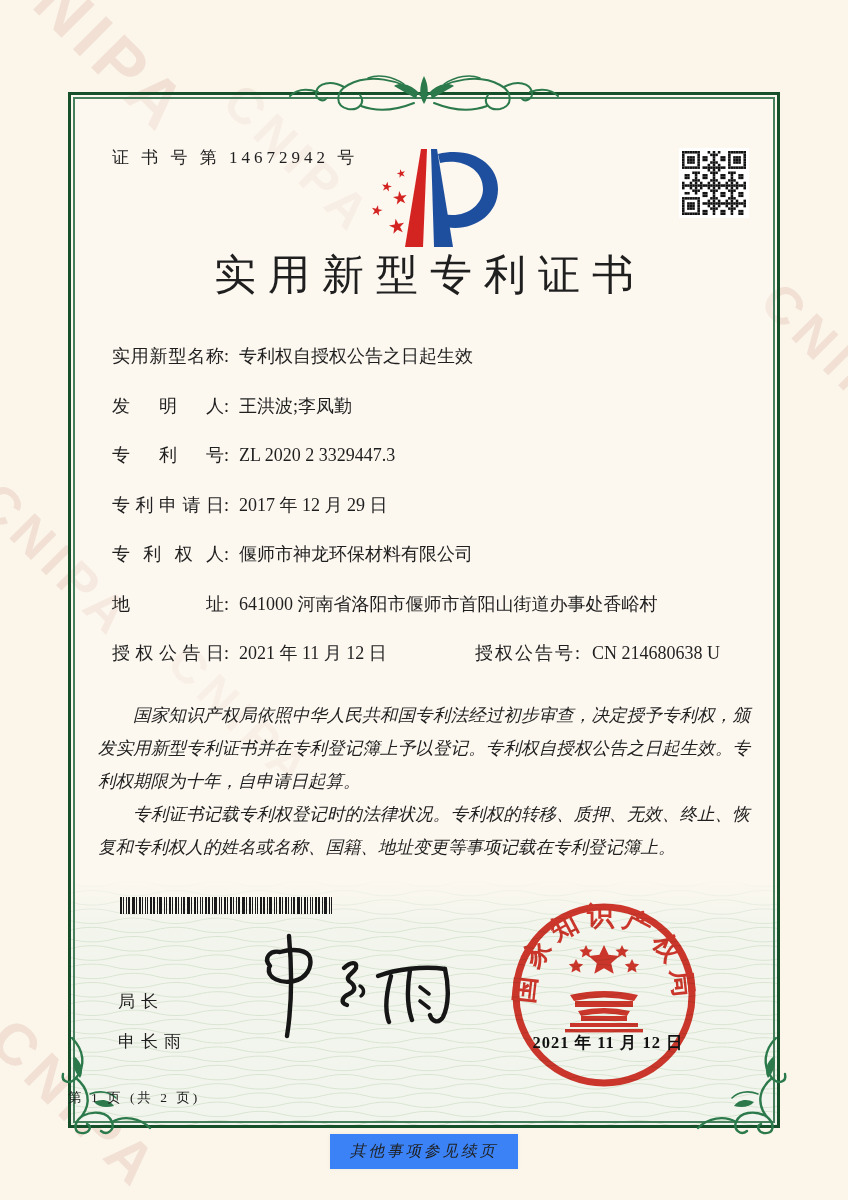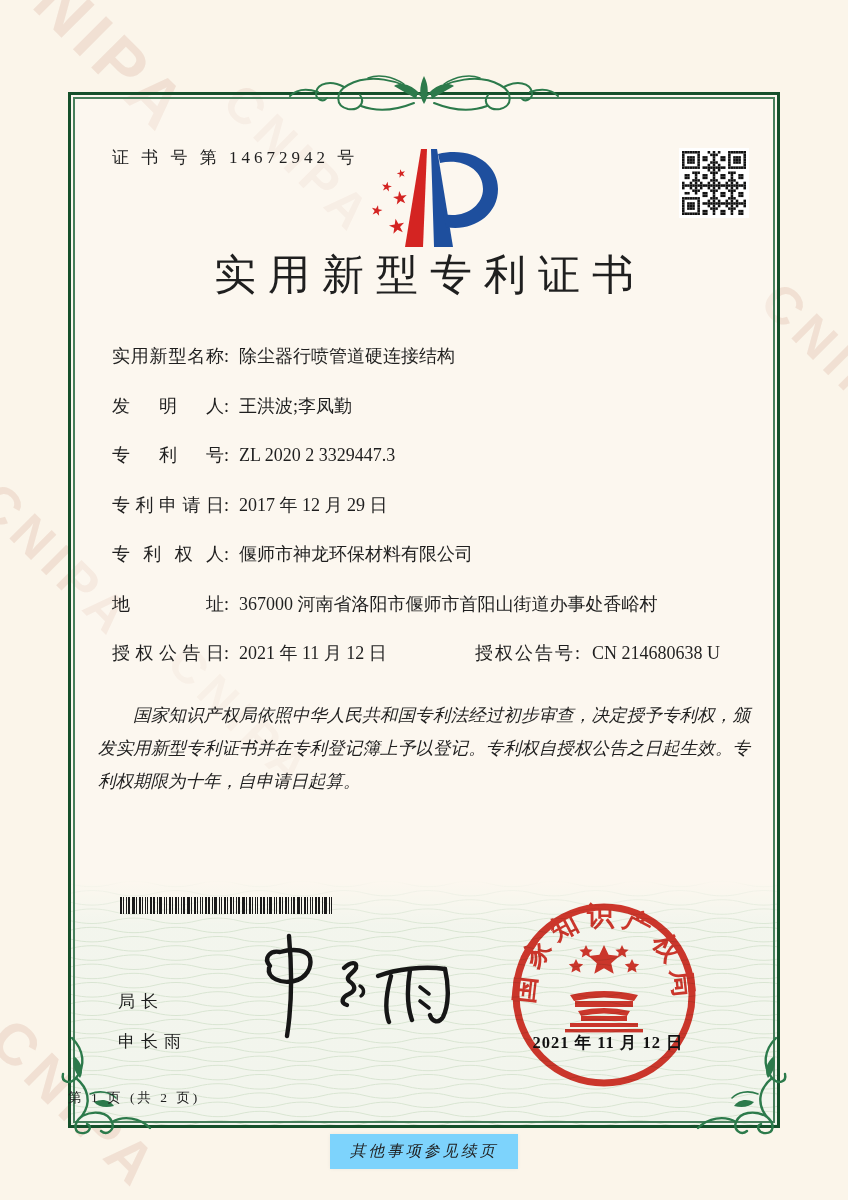--- a/index.html
+++ b/index.html
@@ -44,21 +44,21 @@
   .officer{position:absolute;left:118px;top:962px;font-size:17px;letter-spacing:6px;margin-top:28px;}
   .officer div{margin-bottom:17px;}
   .signature{position:absolute;left:248px;top:924px;width:212px;height:118px;}
   .sealwrap{position:absolute;left:508px;top:899px;width:192px;height:192px;
             opacity:.93;mix-blend-mode:multiply;}
   .sealdate{position:absolute;left:518px;top:1032px;width:180px;text-align:center;
             font-size:16.5px;letter-spacing:1px;color:#111;font-weight:bold;}
   .pagenum{position:absolute;left:68px;top:1089px;width:712px;text-align:left;
            font-size:13.5px;letter-spacing:3px;}
   .note{position:absolute;left:0;top:1134px;width:848px;text-align:center;}
-  .note span{display:inline-block;background:#7dd3fc;padding:7px 20px;font-size:15.5px;
+  .note span{display:inline-block;background:#3b82f6;padding:7px 20px;font-size:15.5px;
              font-style:italic;letter-spacing:3px;box-shadow:0 0 4px rgba(0,0,0,0.05);}
   .ornament{pointer-events:none;}
 </style>
 </head>
 <body>
 
 <div class="wm" style="left:-28px;top:-4px;font-size:68px;">CNIPA</div>
 <div class="wm" style="left:205px;top:130px;font-size:50px;color:rgba(213,168,148,0.18);">CNIPA</div>
 <div class="wm" style="left:742px;top:330px;font-size:52px;">CNIPA</div>
 <div class="wm" style="left:-40px;top:530px;font-size:52px;">CNIPA</div>
@@ -474,21 +474,21 @@
       <rect x="6" y="24" width="1" height="1" fill="#111"></rect>
     </svg>
 </div>
 
 <div class="title">实用新型专利证书</div>
 
 <div class="fields">
   <div class="frow">
     <span class="flabel">实用新型名称</span>
       <span class="fcolon">:</span>
-    <span class="fvalue">除尘器行喷管道硬连接结构</span>
+    <span class="fvalue">专利权自授权公告之日起生效</span>
   </div>
   <div class="frow">
     <span class="flabel">发明人</span>
       <span class="fcolon">:</span>
     <span class="fvalue">王洪波;李凤勤</span>
   </div>
   <div class="frow">
     <span class="flabel">专利号</span>
       <span class="fcolon">:</span>
     <span class="fvalue">ZL 2020 2 3329447.3</span>
@@ -499,33 +499,34 @@
     <span class="fvalue">2017 年 12 月 29 日</span>
   </div>
   <div class="frow">
     <span class="flabel">专利权人</span>
       <span class="fcolon">:</span>
     <span class="fvalue">偃师市神龙环保材料有限公司</span>
   </div>
   <div class="frow">
     <span class="flabel">地址</span>
       <span class="fcolon">:</span>
-    <span class="fvalue">367000 河南省洛阳市偃师市首阳山街道办事处香峪村</span>
+    <span class="fvalue">641000 河南省洛阳市偃师市首阳山街道办事处香峪村</span>
   </div>
   <div class="frow">
     <span class="flabel">授权公告日</span>
       <span class="fcolon">:</span>
     <span class="fvalue fixed">2021 年 11 月 12 日</span>
     <span class="flabel2">授权公告号:</span>
     <span class="fvalue" style="margin-left:10px;">CN 214680638 U</span>
   </div>
 </div>
 
 <div class="bodytext">
   <p>国家知识产权局依照中华人民共和国专利法经过初步审查，决定授予专利权，颁发实用新型专利证书并在专利登记簿上予以登记。专利权自授权公告之日起生效。专利权期限为十年，自申请日起算。</p>
+  <p>专利证书记载专利权登记时的法律状况。专利权的转移、质押、无效、终止、恢复和专利权人的姓名或名称、国籍、地址变更等事项记载在专利登记簿上。</p>
 </div>
 
 <svg class="barcode" id="barcodesvg" viewBox="0 0 216 17" xmlns="http://www.w3.org/2000/svg">
     <rect x="0" y="0" width="2" height="17" fill="#1a1a1a"></rect>
     <rect x="3" y="0" width="1" height="17" fill="#1a1a1a"></rect>
     <rect x="6" y="0" width="1" height="17" fill="#1a1a1a"></rect>
     <rect x="8" y="0" width="2" height="17" fill="#1a1a1a"></rect>
     <rect x="12" y="0" width="3" height="17" fill="#1a1a1a"></rect>
     <rect x="16" y="0" width="1" height="17" fill="#1a1a1a"></rect>
     <rect x="19" y="0" width="2" height="17" fill="#1a1a1a"></rect>

